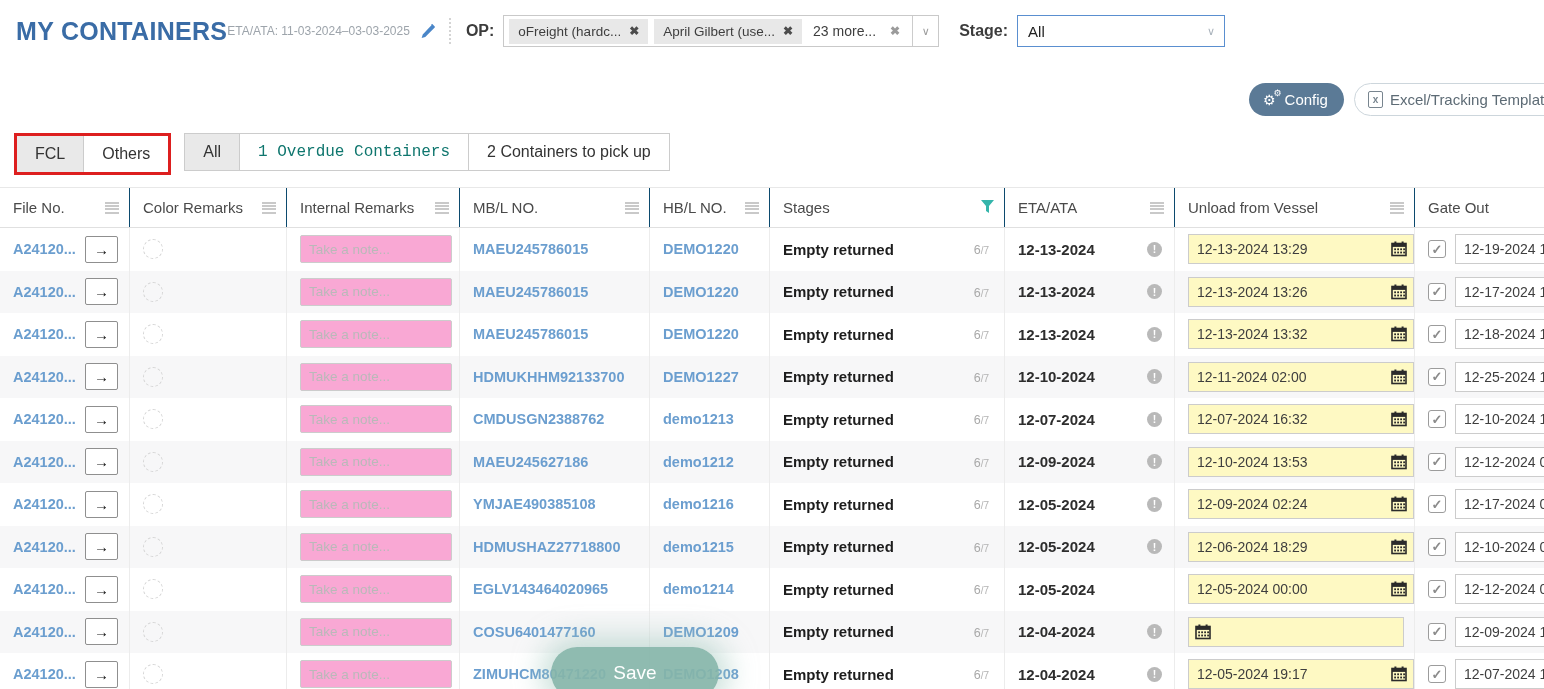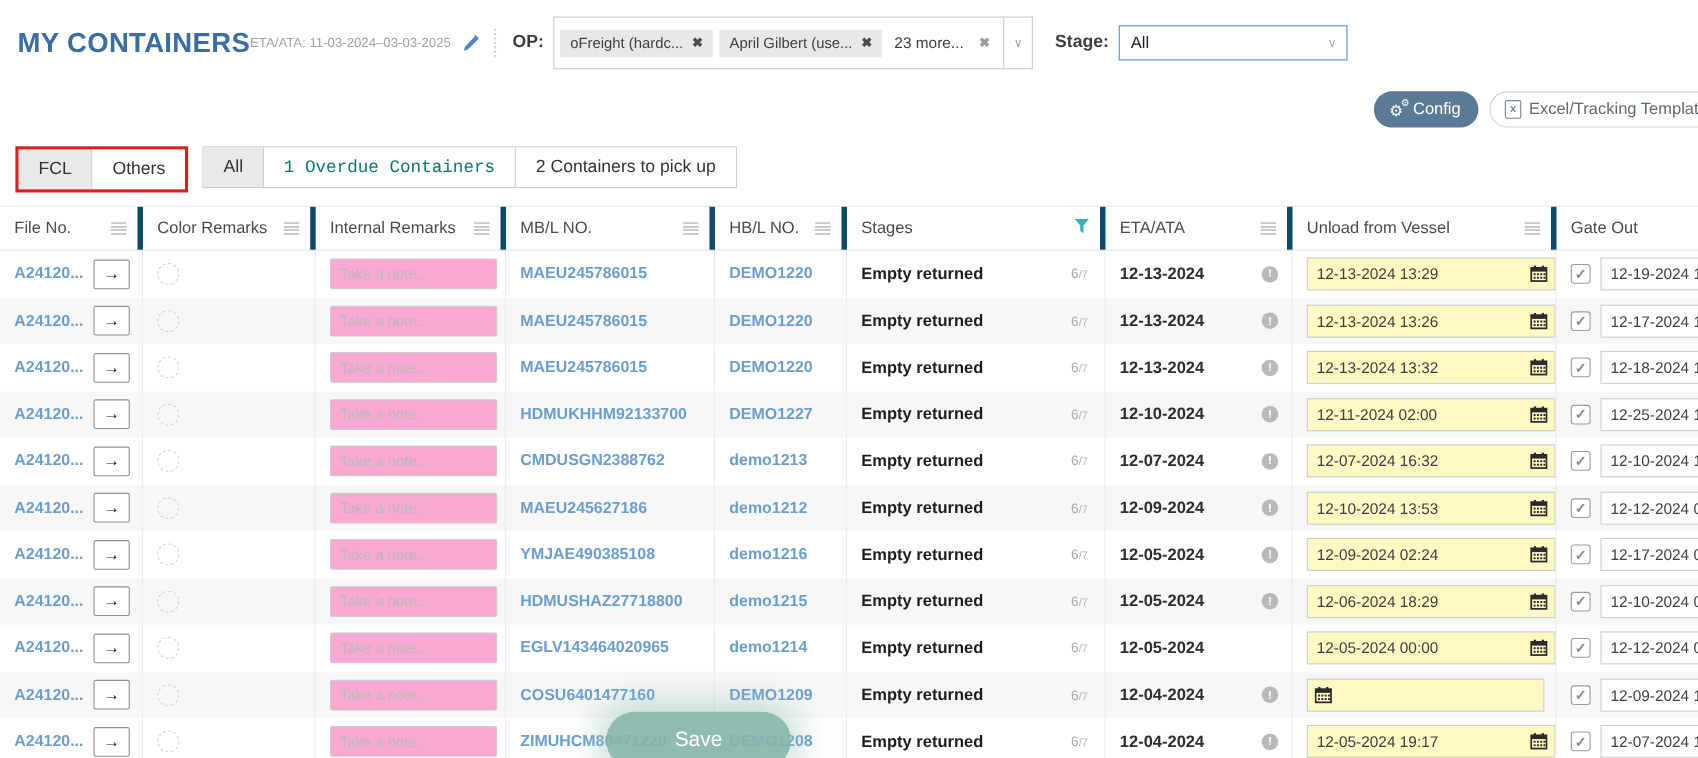--- a/index.html
+++ b/index.html
@@ -7,21 +7,21 @@
               font-family:"Liberation Sans", sans-serif; }
   .page { position:relative; width:1544px; height:689px; overflow:hidden; background:#fff; }
 
   
   .topbar { position:absolute; top:15px; left:16px; display:flex; align-items:center; white-space:nowrap; }
   .title { font-size:25px; font-weight:700; color:#3a6ca6; letter-spacing:.3px;text-align:center; }
   .daterange { font-size:12px; color:#9da4ab;text-align:right; }
   .pencil { margin-left:9px; display:inline-flex; align-items:center; }
   .vdiv { margin-left:13px; height:26px; border-left:2px dotted #d4d4d4; }
   .op-label { margin-left:15px; font-size:16px; font-weight:700; color:#3c3c3c; }
-  .op-select { margin-left:9px; display:flex; align-items:center; border:1px solid #c9c9c9; height:48px; padding-left:5px; background:#fff; }
+  .op-select { margin-left:9px; display:flex; align-items:center; border:1px solid #c9c9c9; height:32px; padding-left:5px; background:#fff; }
   .tag { display:flex; align-items:center; background:#e8e8e8; padding:5px 9px; margin-right:6px; font-size:13.5px; color:#3e3e3e; }
   .tag-x { margin-left:8px; font-size:12px; color:#4c4c4c; font-weight:700; cursor:pointer; }
   .more-text { font-size:14px; color:#3e3e3e; margin:0 14px 0 5px; }
   .clear-x { color:#9b9b9b; font-size:12px; margin-right:12px; font-weight:700; }
   .op-chev { border-left:1px solid #ccc; height:100%; width:26px; display:flex; align-items:center; justify-content:center; color:#9b9b9b; font-size:11px; }
   .stage-label { margin-left:20px; font-size:16px; font-weight:700; color:#3c3c3c; }
   .stage-select { margin-left:9px; width:208px; height:32px; border:1px solid #5a8fd0; display:flex; align-items:center; justify-content:space-between; padding:0 9px 0 10px; font-size:15px; color:#222; background:#fff; }
   .chev { color:#a9b2bb; font-size:11px; }
 
   
@@ -39,21 +39,21 @@
   .tab-group.red { border:3px solid #dd1f1f; margin-right:13px; }
   .tab { padding:9px 18px; font-size:16px; color:#333; background:#fff; border-right:1px solid #ccc; cursor:pointer; }
   .tab:last-child { border-right:none; }
   .tab.active { background:#e9e9e9; }
   .tab.overdue { color:#0f766e;font-family:Liberation Mono, monospace; }
 
   
   .table { position:absolute; top:187px; left:0; width:1561px;
            --cols:130px 157px 173px 190px 120px 235px 170px 240px 146px; }
   .thead { display:grid; grid-template-columns:var(--cols); height:41px; border-top:1px solid #e8e8e8; border-bottom:1px solid #e0e0e0; background:#fff; }
-  .th { display:flex; align-items:center; justify-content:space-between; padding:0 10px 0 13px; font-size:15px; color:#4a4a4a; border-right:5px solid #0c4a6e; }
+  .th { display:flex; align-items:center; justify-content:space-between; padding:0 10px 0 13px; font-size:15px; color:#4a4a4a; border-right:1px solid #0c4a6e; }
   .th:last-child { border-right:none; }
   .burger { width:14px; height:12px; flex:0 0 auto;
             background:repeating-linear-gradient(to bottom,#c9c9c9 0 2px,transparent 2px 3.2px); }
   .tr { display:grid; grid-template-columns:var(--cols); height:42.5px; background:#fff; }
   .tr.alt { background:#f7f7f8; }
   .td { display:flex; align-items:center; padding:0 10px 0 13px; border-right:1px solid #ececec; height:100%; overflow:hidden; }
   .td:last-child { border-right:none; overflow:visible; }
   .link { font-weight:700; color:#6b9ecf; font-size:14.5px; text-decoration:none; cursor:pointer; }
   .arrow-btn { margin-left:9px; width:33px; height:27px; border:1px solid #8f8f8f; border-radius:2px; background:#fff; display:flex; align-items:center; justify-content:center; font-size:15px; font-weight:700; color:#111; flex:0 0 auto; cursor:pointer; }
   .color-circle { width:20px; height:20px; border:1px dashed #d4d4d4; border-radius:50%; cursor:pointer; }

